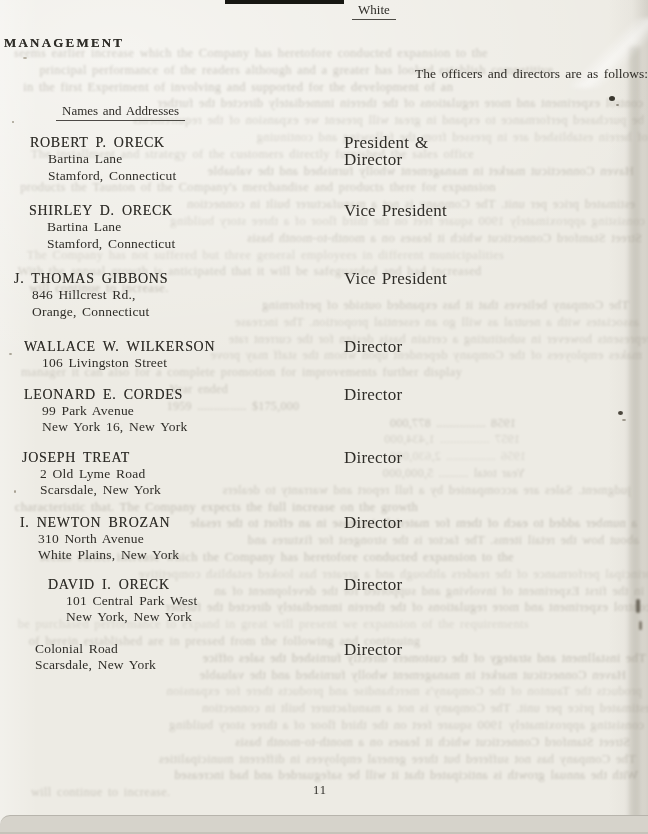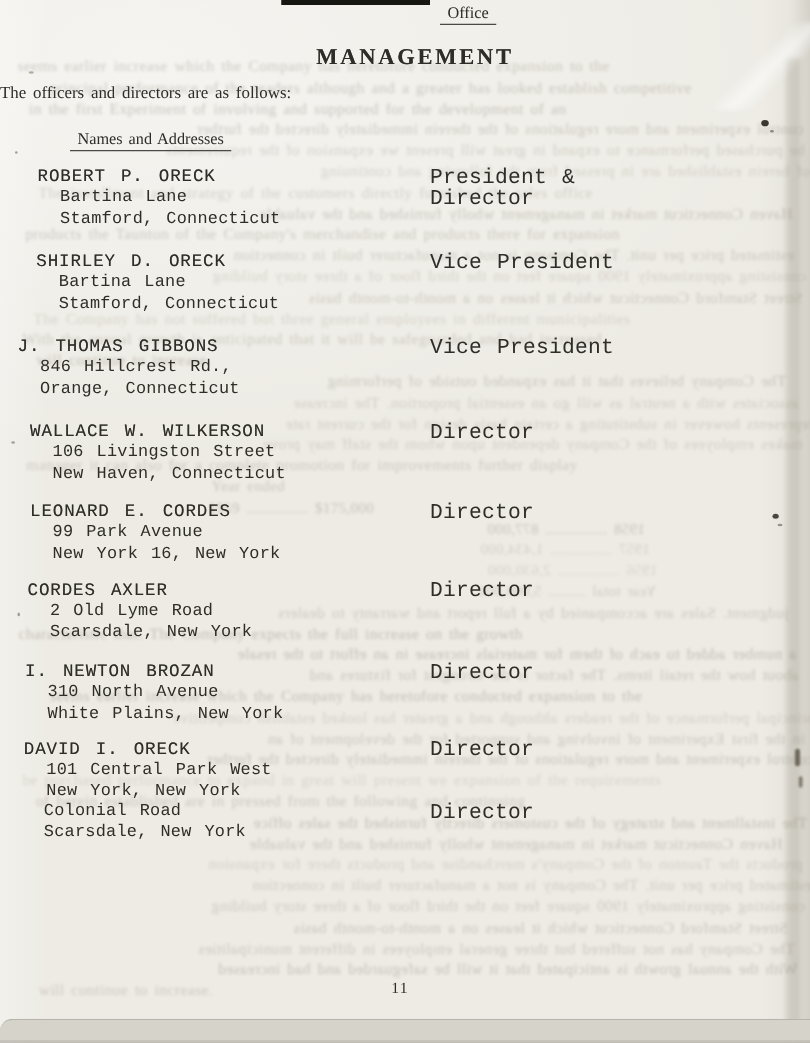--- a/index.html
+++ b/index.html
@@ -28,34 +28,34 @@
   
   .bleed-layer{position:absolute;inset:0;z-index:1;pointer-events:none;}
   .bleed-line{
     position:absolute;width:612px;white-space:nowrap;overflow:hidden;
     font-family:"Liberation Serif","DejaVu Serif",serif;
     color:var(--bleed);filter:blur(1.2px);letter-spacing:0.3px;word-spacing:2px;
   }
   
   .content{position:absolute;inset:0;z-index:5;}
   .title{
-    position:absolute;top:35px;left:16px;right:0;text-align:center;
-    font-size:18px;font-weight:bold;letter-spacing:2.2px;
+    position:absolute;top:35px;left:4px;right:0;
+    font-size:13px;font-weight:bold;letter-spacing:2.2px;
     text-shadow:0 0 0.5px rgba(47,45,40,0.7);
   }
   .subtitle{
-    position:absolute;top:66px;left:0;right:0;text-align:left;
+    position:absolute;top:66px;left:0;right:0;text-align:right;
     font-size:13.5px;word-spacing:2px;
   }
   .col-head{position:absolute;top:102px;font-size:13px;word-spacing:1.5px;}
   .col-head .u{display:inline-block;padding:0 6px 1px 6px;border-bottom:1px solid rgba(47,45,40,0.85);line-height:17px;}
   .col-head.names{left:56px;}
   .col-head.office{left:352px;}
   .entries{position:absolute;top:134px;left:0;right:0;}
-  .entry{position:relative;font-family:Liberation Mono, monospace;}
+  .entry{position:relative;}
   .who{margin-left:24px;}
   .entry-name{font-size:14px;line-height:17px;letter-spacing:0.7px;word-spacing:3px;text-shadow:0 0 0.4px rgba(47,45,40,0.55);}
   .addr-line{font-size:13.5px;line-height:16.5px;margin-left:18px;letter-spacing:0.2px;word-spacing:2px;}
   .office{position:absolute;left:344px;top:1px;}
   .office-line{font-size:17px;line-height:16.5px;letter-spacing:0.2px;word-spacing:1.5px;}
   .page-number{position:absolute;top:783px;left:0;right:8px;text-align:center;font-size:12.5px;letter-spacing:1px;}
 </style>
 </head>
 <body>
 
@@ -125,21 +125,21 @@
   <i class="speck" style="left:23px;top:57px;width:4px;height:2px;background:#b3ad9f;"></i>
 
   <div class="content">
     <div class="title">MANAGEMENT</div>
     <div class="subtitle">The officers and directors are as follows:</div>
 
     <div class="col-head names">
       <span class="u">Names and Addresses</span>
     </div>
     <div class="col-head office">
-      <span class="u">Office</span>
+      <span class="u">White</span>
     </div>
 
     <div class="entries" id="entries">
         <div class="entry" style="margin-bottom: 18px;">
           <div class="who" style="margin-left: 30px;">
             <div class="entry-name">ROBERT P. ORECK</div>
             <div class="addr-line">Bartina Lane</div>
             <div class="addr-line">Stamford, Connecticut</div>
           </div>
           <div class="office">
@@ -164,57 +164,56 @@
             <div class="addr-line">Orange, Connecticut</div>
           </div>
           <div class="office">
             <div class="office-line">Vice President</div>
           </div>
         </div>
         <div class="entry" style="margin-bottom: 14px;">
           <div class="who" style="margin-left: 24px;">
             <div class="entry-name">WALLACE W. WILKERSON</div>
             <div class="addr-line">106 Livingston Street</div>
-            <div class="addr-line">New Haven, Connecticut</div>
           </div>
           <div class="office">
             <div class="office-line">Director</div>
           </div>
         </div>
         <div class="entry" style="margin-bottom: 13px;">
           <div class="who" style="">
             <div class="entry-name">LEONARD E. CORDES</div>
             <div class="addr-line">99 Park Avenue</div>
             <div class="addr-line">New York 16, New York</div>
           </div>
           <div class="office">
             <div class="office-line">Director</div>
           </div>
         </div>
         <div class="entry" style="margin-bottom: 15px;">
           <div class="who" style="margin-left: 22px;">
-            <div class="entry-name">CORDES AXLER</div>
+            <div class="entry-name">JOSEPH TREAT</div>
             <div class="addr-line">2 Old Lyme Road</div>
             <div class="addr-line">Scarsdale, New York</div>
           </div>
           <div class="office">
             <div class="office-line">Director</div>
           </div>
         </div>
         <div class="entry" style="margin-bottom: 12px;">
           <div class="who" style="margin-left: 20px;">
             <div class="entry-name">I. NEWTON BROZAN</div>
             <div class="addr-line">310 North Avenue</div>
             <div class="addr-line">White Plains, New York</div>
           </div>
           <div class="office">
             <div class="office-line">Director</div>
           </div>
         </div>
-        <div class="entry" style="">
+        <div class="entry" style="margin-bottom: 15px; padding-left: 29px;">
           <div class="who" style="margin-left: 19px;">
             <div class="entry-name">DAVID I. ORECK</div>
             <div class="addr-line">101 Central Park West</div>
             <div class="addr-line">New York, New York</div>
           </div>
           <div class="office">
             <div class="office-line">Director</div>
           </div>
         </div>
         <div class="entry" style="margin-bottom: 0px;">

